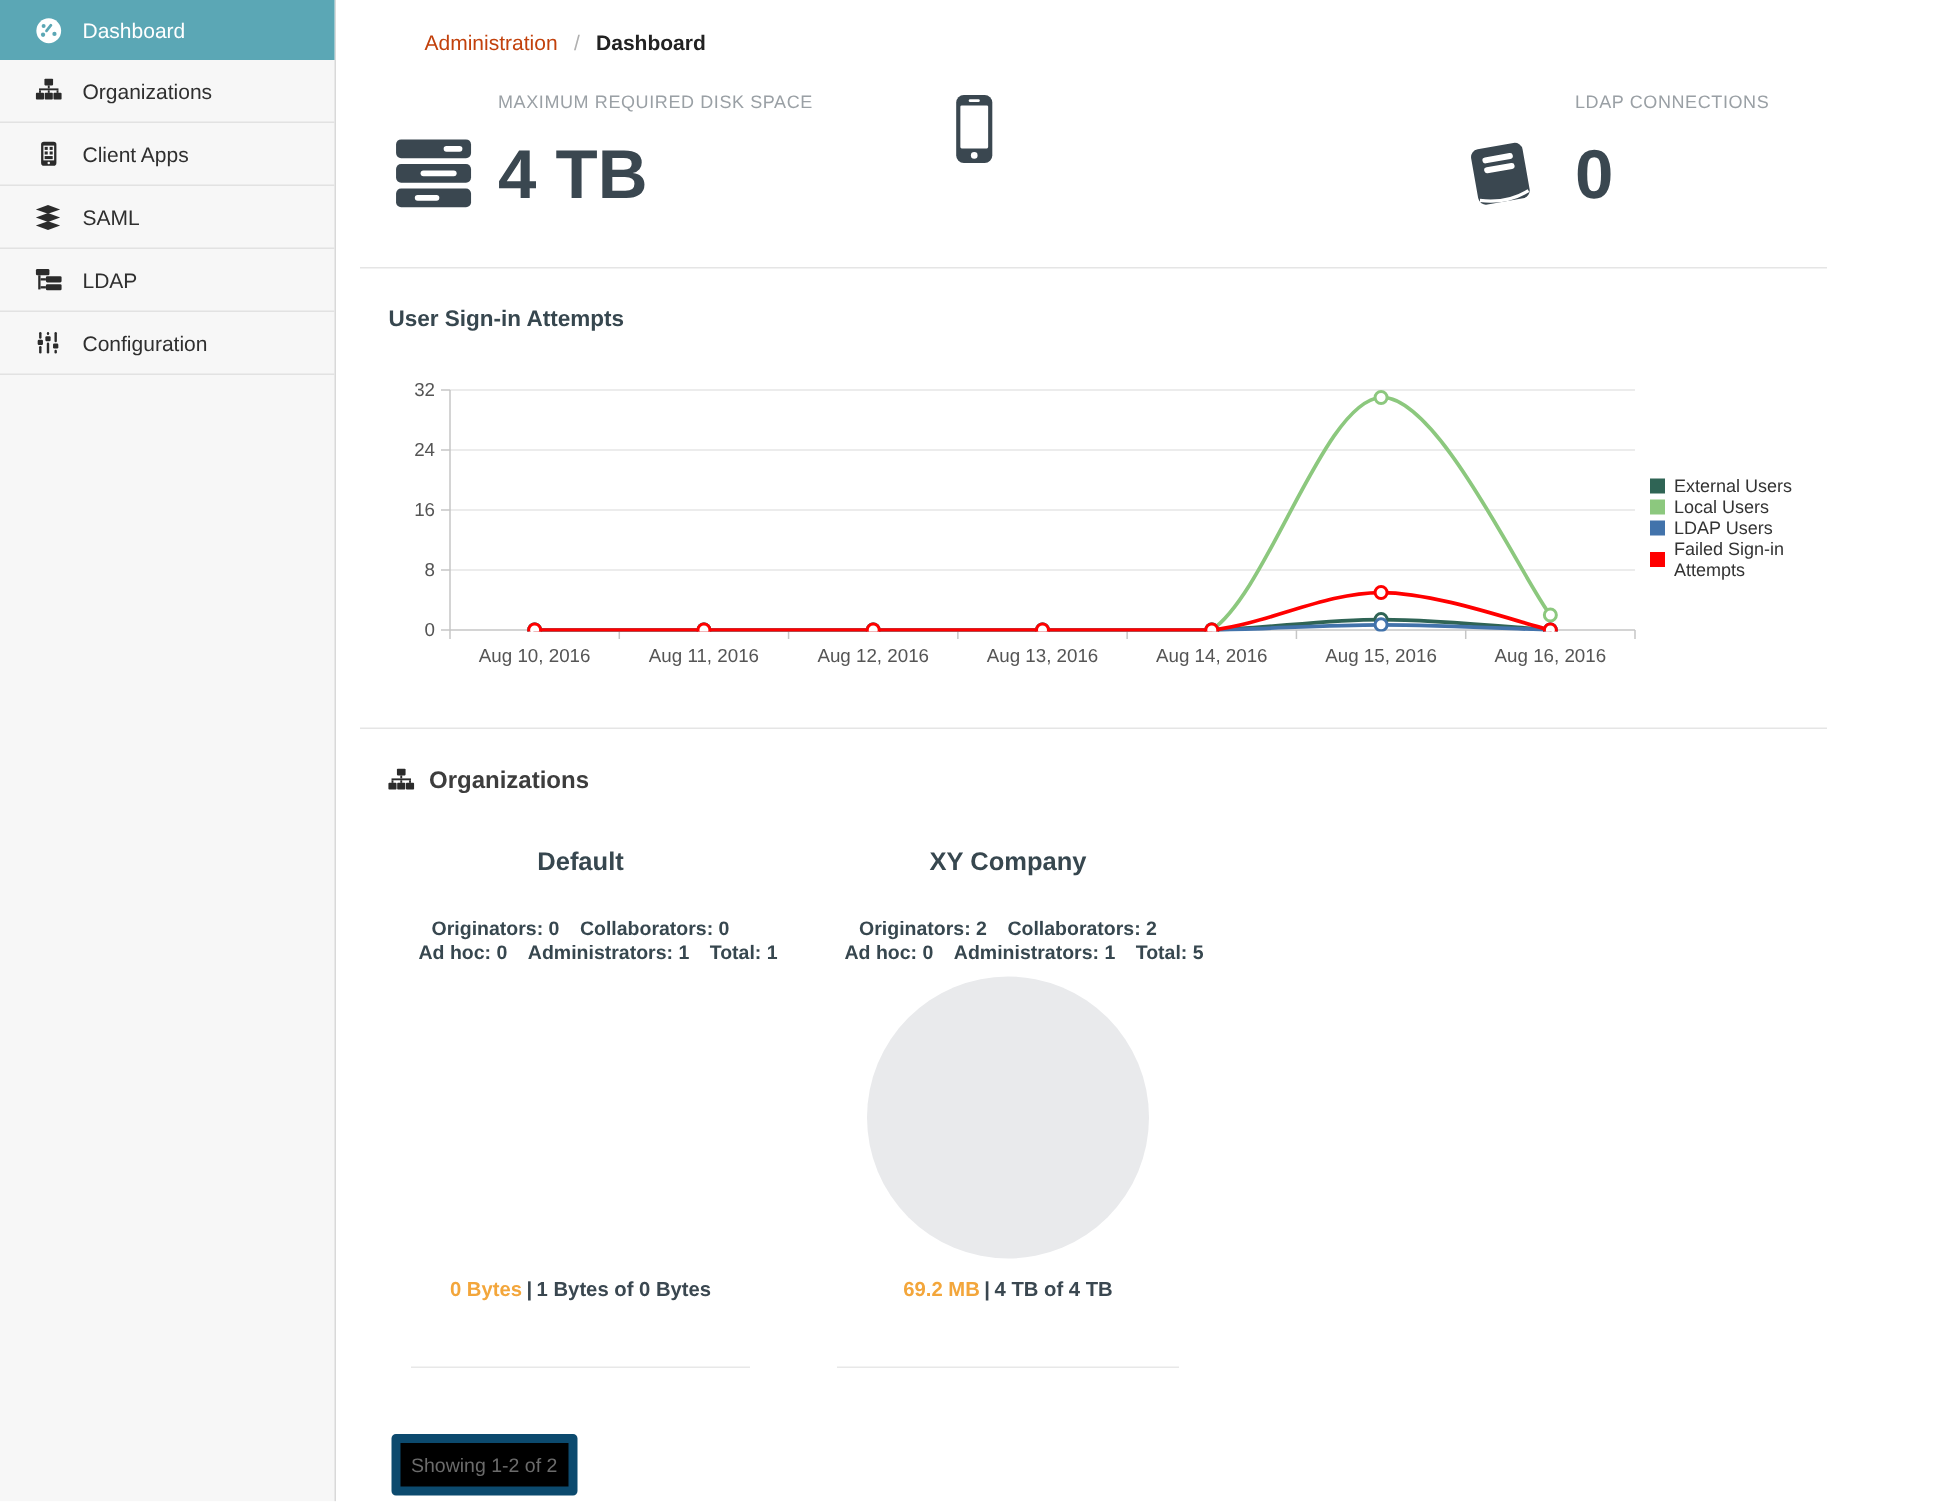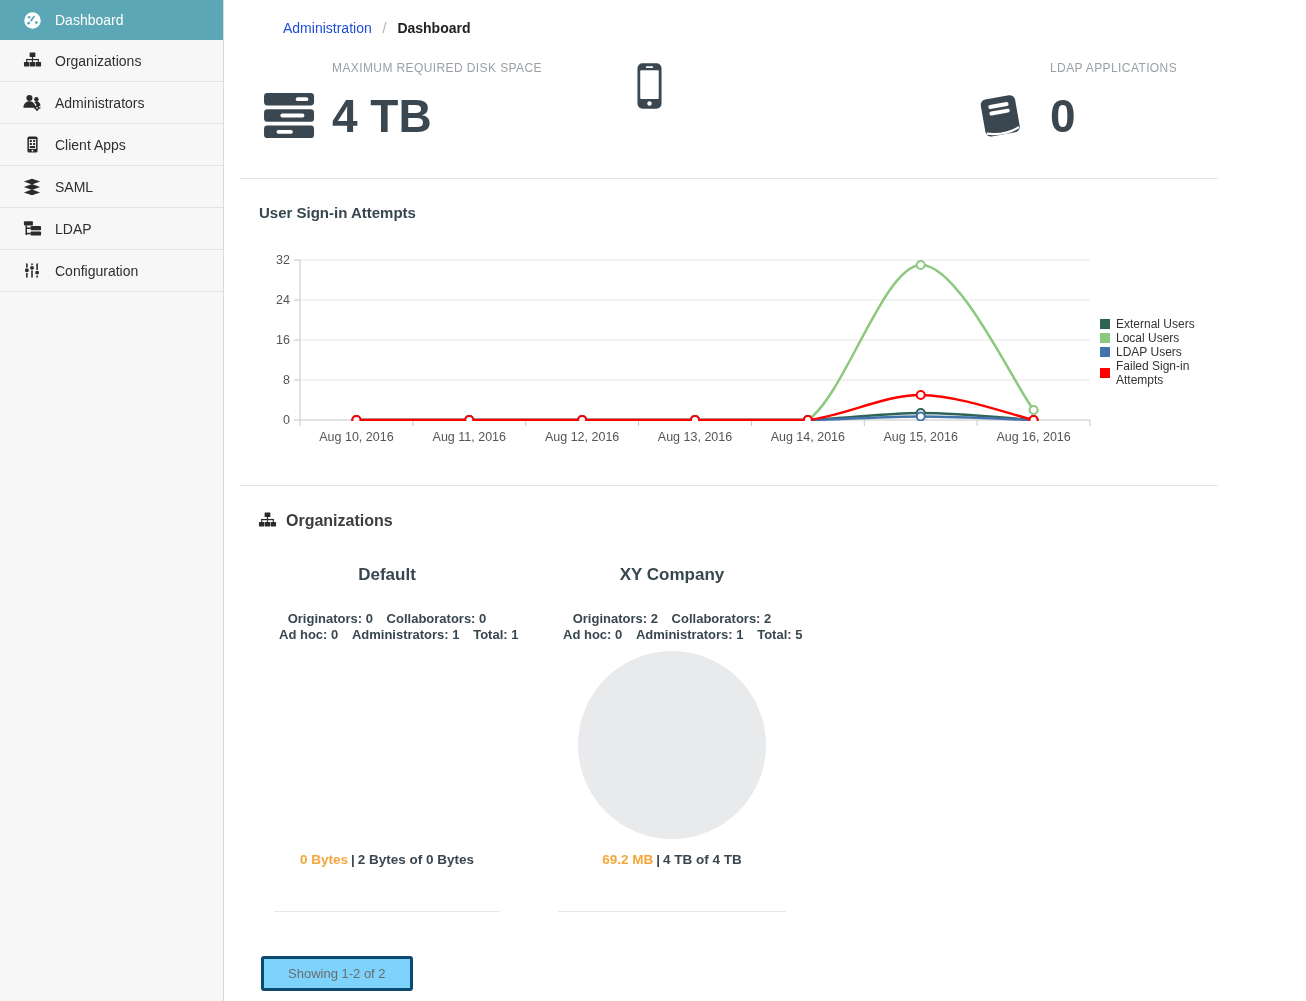--- a/index.html
+++ b/index.html
@@ -9,21 +9,21 @@
   
   .sidebar{position:absolute;left:0;top:0;width:224px;height:100%;background:#f7f7f7;border-right:1px solid #d9d9d9;box-sizing:border-box;}
   .side-item{display:flex;align-items:center;height:41px;padding-left:21px;border-bottom:1px solid #e2e2e2;cursor:pointer;color:#2f2f2f;}
   .side-item .sicon{width:22px;display:flex;justify-content:center;margin-right:12px;color:#2b2b2b;flex:none;}
   .side-item .slabel{font-size:14px;}
   .side-item.active{background:#5ba7b5;color:#fff;border-bottom:none;height:40px;}
   .side-item.active .sicon{color:#fff;}
 
   
   .breadcrumb{position:absolute;left:283px;top:20px;font-size:14px;color:#3a3a3a;}
-  .breadcrumb .crumb-link{color:#1d4ed8;}
+  .breadcrumb .crumb-link{color:#c2410c;}
   .breadcrumb .crumb-sep{color:#b0b0b0;margin:0 7px;}
   .breadcrumb .crumb-current{font-weight:700;color:#222;}
 
   
   .stat{position:absolute;top:61px;display:flex;align-items:flex-end;}
   .stat .stat-col{display:flex;flex-direction:column;}
   .stat .stat-label{font-size:12px;color:#9aa0a5;letter-spacing:.4px;line-height:14px;margin-bottom:16px;white-space:nowrap;}
   .stat .stat-value{font-size:46px;line-height:50px;font-weight:700;color:#3a4750;}
   .stat-1{left:264px;} .stat-1 .stat-icon{margin-right:16px;}
   .stat-2{left:637px;} .stat-2 .stat-icon{margin-right:30px;}
@@ -52,21 +52,21 @@
   .org-stats{margin-top:26px;font-size:13px;font-weight:700;color:#37474f;}
   .org-line{line-height:16px;white-space:nowrap;}
   .org-line .pair{margin:0 5px;}
   .pie-wrap{height:196px;margin-top:4px;display:flex;align-items:center;justify-content:center;}
   .pie{width:188px;height:188px;border-radius:50%;background:#e9eaec;}
   .usage{margin-top:8px;font-size:13.5px;line-height:17px;font-weight:700;color:#3a4750;white-space:nowrap;}
   .usage .used{color:#f3a63b;}
   .usage .sep{margin:0 3px;}
   .card-divider{margin-top:43px;height:1px;background:#e8e8e8;}
 
-  .showing{position:absolute;left:261px;top:956px;border:3px solid #0c4a6e;border-radius:3px;background:#7dd3fc;padding:7px 24px;font-size:13px;color:#6b6b6b;}
+  .showing{position:absolute;left:261px;top:956px;border:6px solid #0c4a6e;border-radius:3px;background:#000000;padding:7px 7px;font-size:13px;color:#6b6b6b;}
 </style>
 </head>
 <body>
 
 <div class="app">
 
   <nav class="sidebar">
 
     <div class="side-item active">
       <span class="sicon">
@@ -93,37 +93,20 @@
             <rect x="9.3" y="9.1" width="1.4" height="1.9"></rect>
             <rect x="15.8" y="9.1" width="1.4" height="1.9"></rect>
           <rect x="0.5" y="11" width="6" height="5" rx="0.6"></rect>
             <rect x="7" y="11" width="6" height="5" rx="0.6"></rect>
             <rect x="13.5" y="11" width="6" height="5" rx="0.6"></rect>
         </svg>
       </span>
       <span class="slabel">Organizations</span>
     </div>
 
-    <div class="side-item">
-      <span class="sicon">
-        <svg viewBox="0 0 20 20" width="20" height="19" fill="currentColor">
-          <circle cx="7.3" cy="5.2" r="3.2"></circle>
-          <path d="M1 14.9c0-3.5 2.8-6.3 6.3-6.3s6.3 2.8 6.3 6.3v.6H1z"></path>
-          <circle cx="14.6" cy="6.6" r="2.3"></circle>
-          <path d="M12.4 9.7a7.6 7.6 0 0 1 2.9 4.1h3.6v-.4c0-2.4-1.7-4.4-4-4.9z"></path>
-          <circle cx="15.3" cy="15.6" r="2.5"></circle>
-            <circle cx="15.3" cy="15.6" r="0.9" fill="#f7f7f7"></circle>
-          <rect x="14.6" y="12.3" width="1.4" height="1.5"></rect>
-            <rect x="14.6" y="17.4" width="1.4" height="1.5"></rect>
-          <rect x="12" y="14.9" width="1.5" height="1.4"></rect>
-            <rect x="17.4" y="14.9" width="1.5" height="1.4"></rect>
-        </svg>
-      </span>
-      <span class="slabel">Administrators</span>
-    </div>
 
     <div class="side-item">
       <span class="sicon">
         <svg viewBox="0 0 20 20" width="17" height="19">
           <rect x="4" y="0.5" width="12" height="19" rx="2.2" fill="currentColor"></rect>
           <rect x="5.8" y="3.6" width="8.4" height="11.6" fill="#f7f7f7"></rect>
           <g fill="currentColor">
             <rect x="6.8" y="4.6" width="2.4" height="2.4"></rect>
               <rect x="10.7" y="4.6" width="2.4" height="2.4"></rect>
             <rect x="6.8" y="8.2" width="2.4" height="2.4"></rect>
@@ -223,21 +206,21 @@
       <svg viewBox="0 0 56 52" width="50" height="47">
         <g transform="rotate(-10 28 26)">
           <rect x="8" y="3" width="39" height="42" rx="6" fill="#3a4750"></rect>
           <rect x="16" y="10" width="23" height="4.5" rx="2.2" fill="#fff"></rect>
           <rect x="16" y="17.5" width="23" height="4.5" rx="2.2" fill="#fff"></rect>
           <path d="M9 41q20 6 37-1" stroke="#fff" stroke-width="2.4" fill="none"></path>
         </g>
       </svg>
     </span>
     <span class="stat-col">
-      <span class="stat-label">LDAP APPLICATIONS</span>
+      <span class="stat-label">LDAP CONNECTIONS</span>
       <span class="stat-value">0</span>
     </span>
   </div>
 
   <div class="divider d1"></div>
 
   <div class="chart-title">User Sign-in Attempts</div>
   <svg id="signin-chart" width="860" height="200">
       <line x1="60" x2="850" y1="132" y2="132" stroke="#e6e6e6"></line>
       <line x1="60" x2="850" y1="92" y2="92" stroke="#e6e6e6"></line>
@@ -355,21 +338,21 @@
       <div class="org-line">
         <span class="pair"><span>Ad hoc:</span> <span>0</span></span>
         <span class="pair"><span>Administrators:</span> <span>1</span></span>
         <span class="pair"><span>Total:</span> <span>1</span></span>
       </div>
     </div>
     <div class="pie-wrap">
       <div class="pie" style="visibility: hidden;"></div>
     </div>
     <div class="usage">
-      <span class="used">0 Bytes</span><span class="sep">|</span><span>2 Bytes of</span> <span class="total">0 Bytes</span>
+      <span class="used">0 Bytes</span><span class="sep">|</span><span>1 Bytes of</span> <span class="total">0 Bytes</span>
     </div>
     <div class="card-divider"></div>
   </div>
 
   <div class="org-card card-1">
     <div class="org-title">XY Company</div>
     <div class="org-stats">
       <div class="org-line">
         <span class="pair"><span>Originators:</span> <span>2</span></span>
         <span class="pair"><span>Collaborators:</span> <span>2</span></span>

